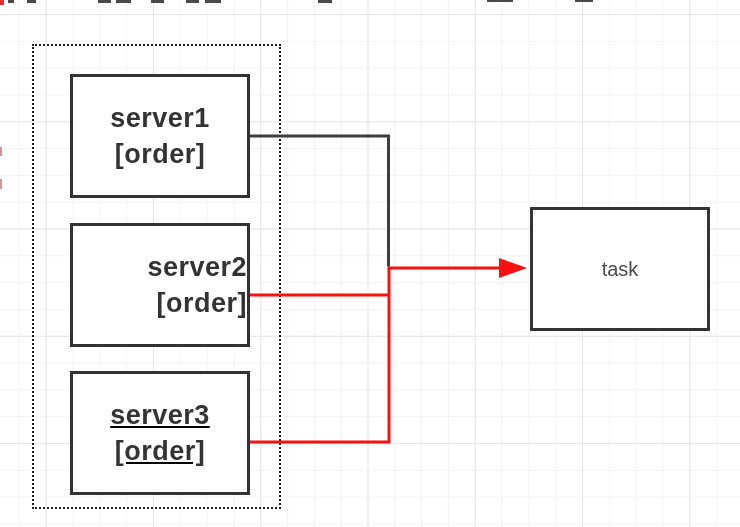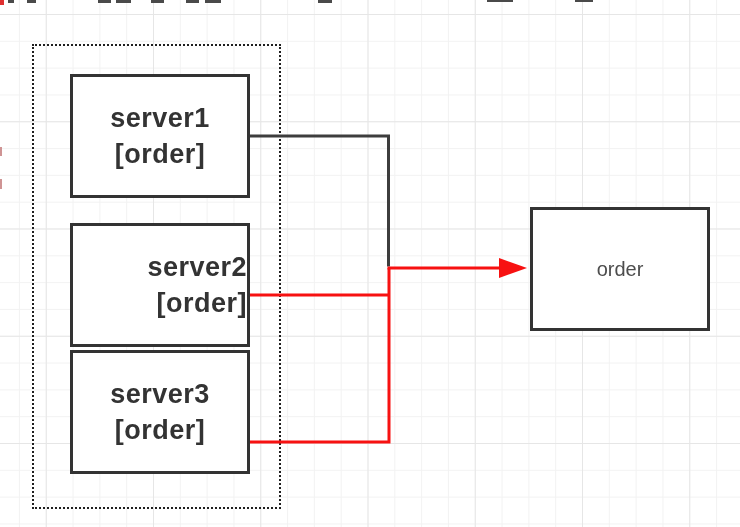--- a/index.html
+++ b/index.html
@@ -69,27 +69,27 @@
   <div class="node server-node" style="top:74px;text-align:right;">
     <div class="label">server1</div>
     <div class="label">[order]</div>
   </div>
 
   <div class="node server-node" style="top:223px;align-items:flex-end;">
     <div class="label">server2</div>
     <div class="label">[order]</div>
   </div>
 
-  <div class="node server-node" style="top:350px;">
+  <div class="node server-node" style="top:371px;text-decoration:underline;">
     <div class="label">server3</div>
     <div class="label">[order]</div>
   </div>
 
   <div class="node task-node">
-    <div class="label">order</div>
+    <div class="label">task</div>
   </div>
 
   <svg class="edges" width="740" height="527" viewBox="0 0 740 527">
 
     <path d="M250 136 H388.5 V266.5" fill="none" stroke-width="3" stroke="#3d3d3d"></path>
 
     <path d="M250 442 H389 V268" fill="none" stroke-width="3" stroke="#f71111"></path>
 
     <path d="M250 295 H389" fill="none" stroke-width="3" stroke="#f71111"></path>
 

